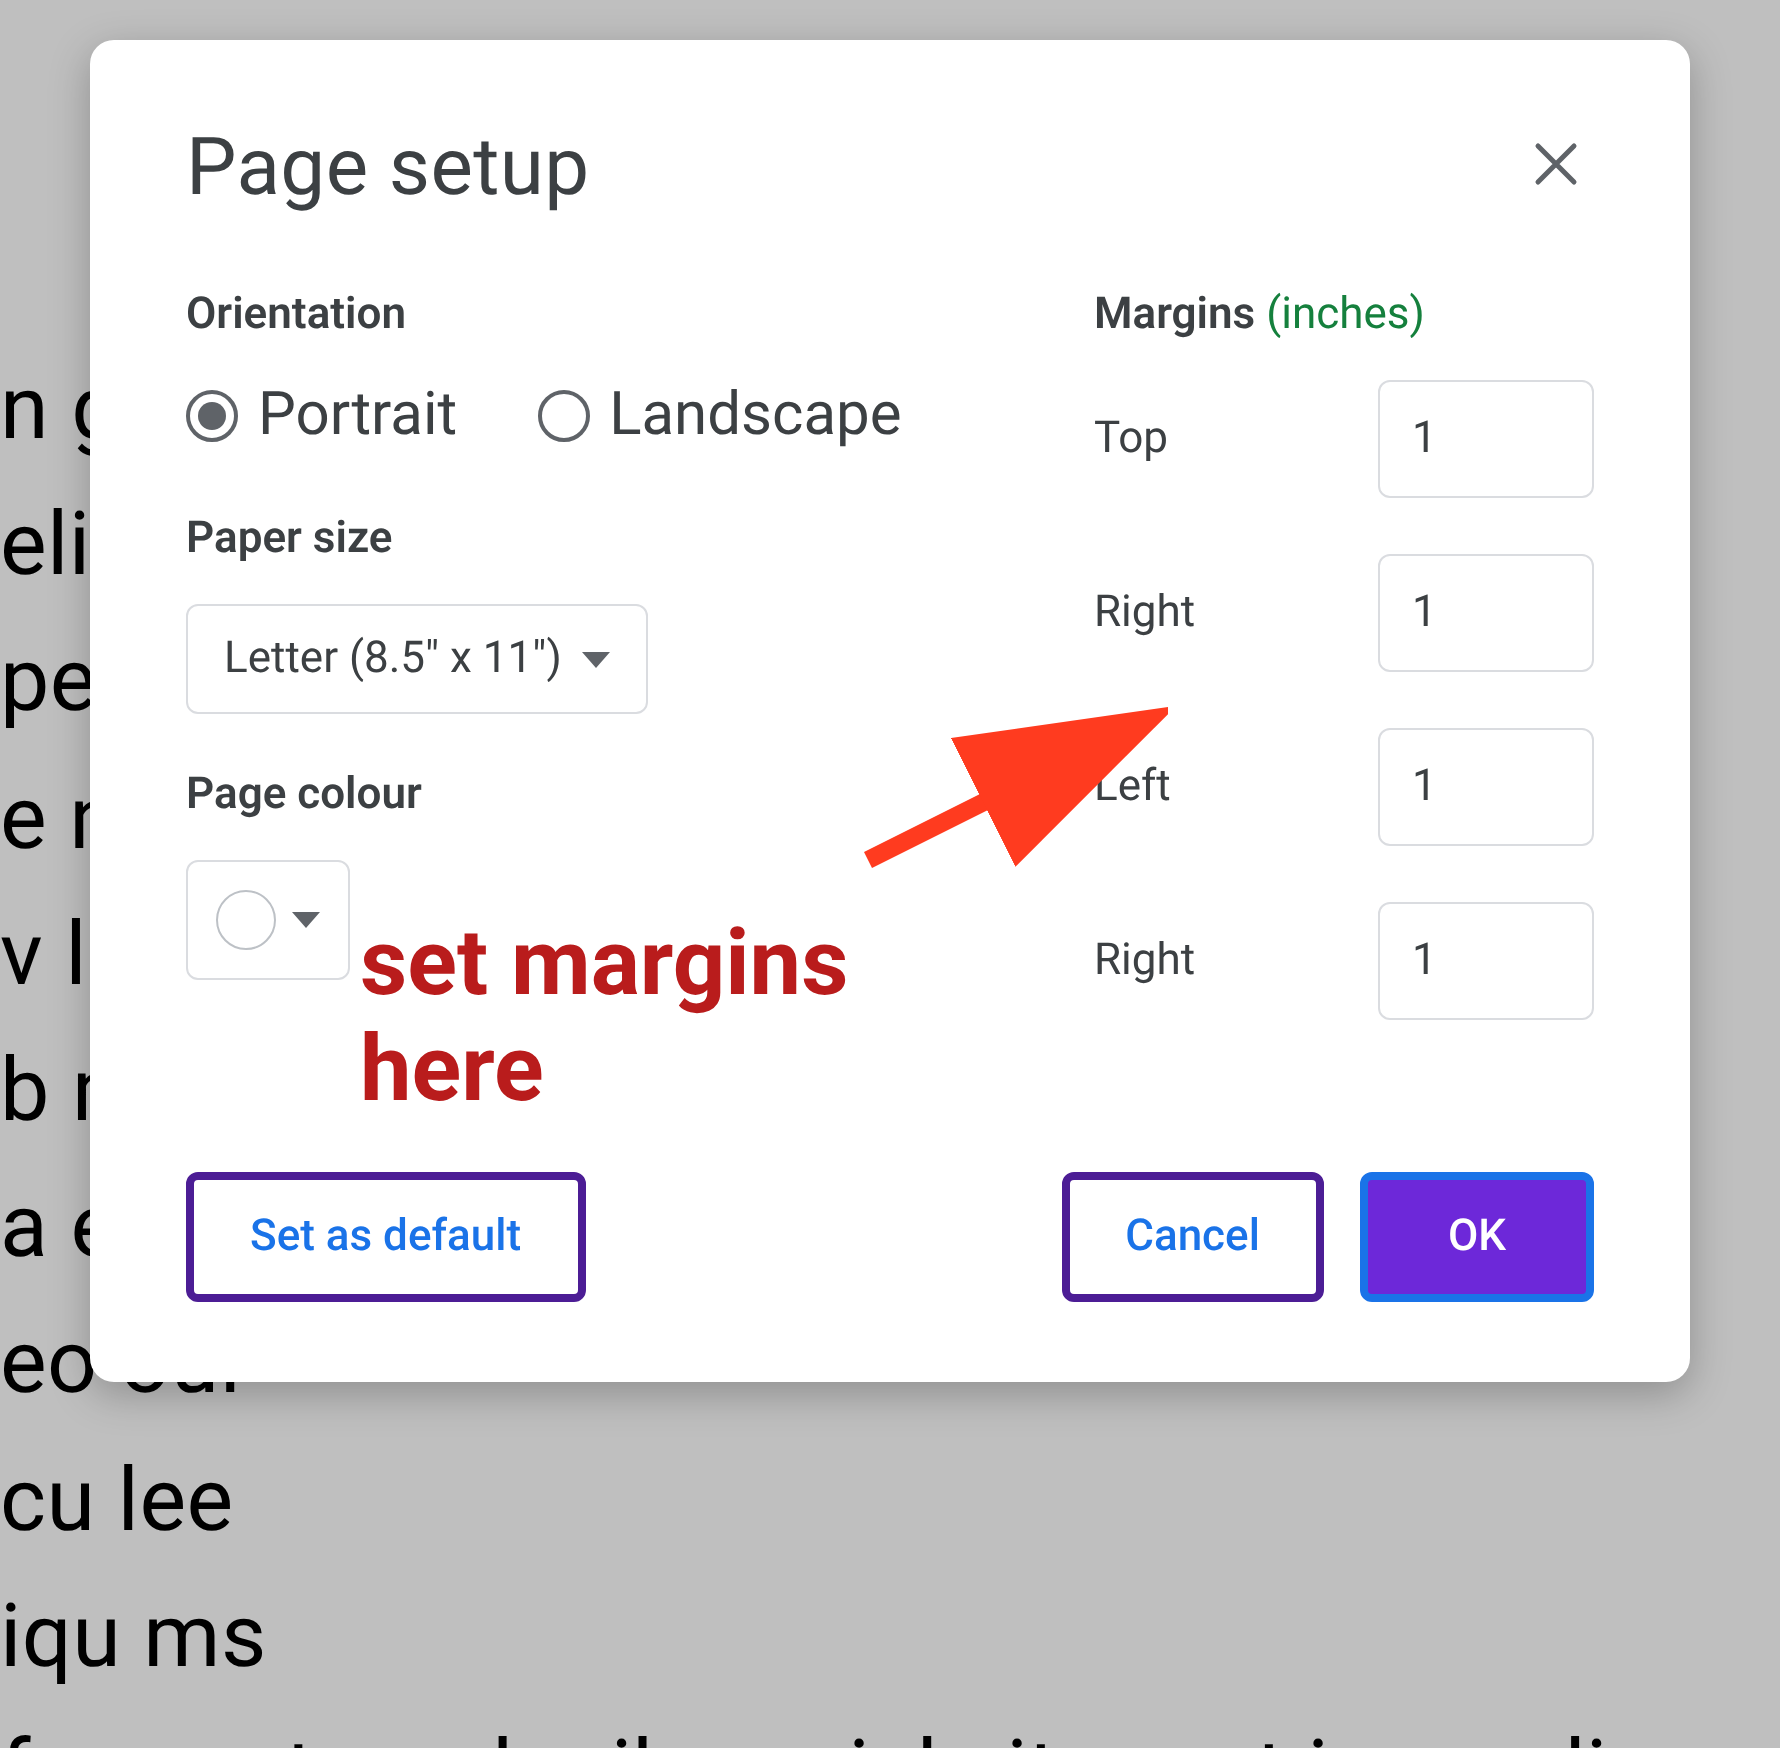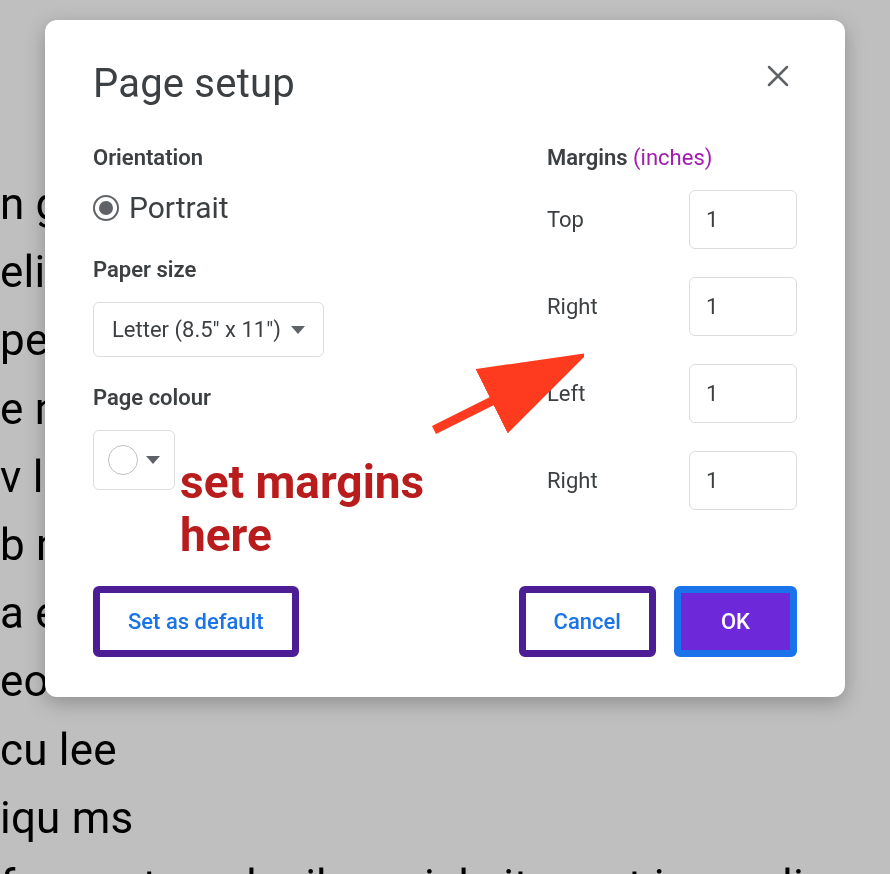--- a/index.html
+++ b/index.html
@@ -35,21 +35,21 @@
     width: 800px;
     background: #fff;
     border-radius: 12px;
     box-shadow: 0 6px 20px rgba(0,0,0,0.25);
     padding: 40px 48px 40px 48px;
     z-index: 2;
   }
   .dialog-header {
     display: flex;
     justify-content: space-between;
-    align-items: flex-start;
+    align-items: center;
     margin-bottom: 38px;
   }
   .dialog-title {
     font-size: 40px;
     font-weight: 400;
     color: #3c4043;
     letter-spacing: 0.2px;
   }
   .close-btn {
     font-size: 28px;
@@ -65,21 +65,21 @@
   .left-col { flex: 1; }
   .right-col { width: 250px; }
   .section-label {
     font-size: 22px;
     font-weight: 600;
     color: #3c4043;
     margin-bottom: 20px;
   }
   .section-label .units {
     font-weight: 400;
-    color: #a21caf;
+    color: #15803d;
   }
   .orientation-row {
     display: flex;
     align-items: center;
     gap: 40px;
     margin-bottom: 32px;
   }
   .radio {
     display: flex;
     align-items: center;
@@ -169,21 +169,21 @@
     display: flex;
     gap: 18px;
     justify-content: center;
   }
   .btn {
     border-radius: 6px;
     font-size: 22px;
     font-weight: 500;
     padding: 16px 28px;
     cursor: pointer;
-    border: 7px solid #4c1d95;
+    border: 4px solid #4c1d95;
     background: #fff;
     color: #1a73e8;
     font-family: inherit;
   }
   .btn-primary {
     background: #6d28d9;
     color: #fff;
     border-color: #1a73e8;
     padding: 16px 40px;
   }
@@ -245,20 +245,24 @@
 
   <div class="body">
     <div class="left-col">
       <div class="section-label">Orientation</div>
       <div class="orientation-row">
         <div class="radio radio-selected">
           <span class="radio-outer">
               <span class="radio-inner"></span>
             </span>
           <span>Portrait</span>
+        </div>
+        <div class="radio">
+          <span class="radio-outer"></span>
+          <span>Landscape</span>
         </div>
       </div>
 
       <div class="section-label">Paper size</div>
       <div class="paper-select">
         <span>Letter (8.5" x 11")</span>
         <span class="caret"></span>
       </div>
 
       <div class="section-label">Page colour</div>

